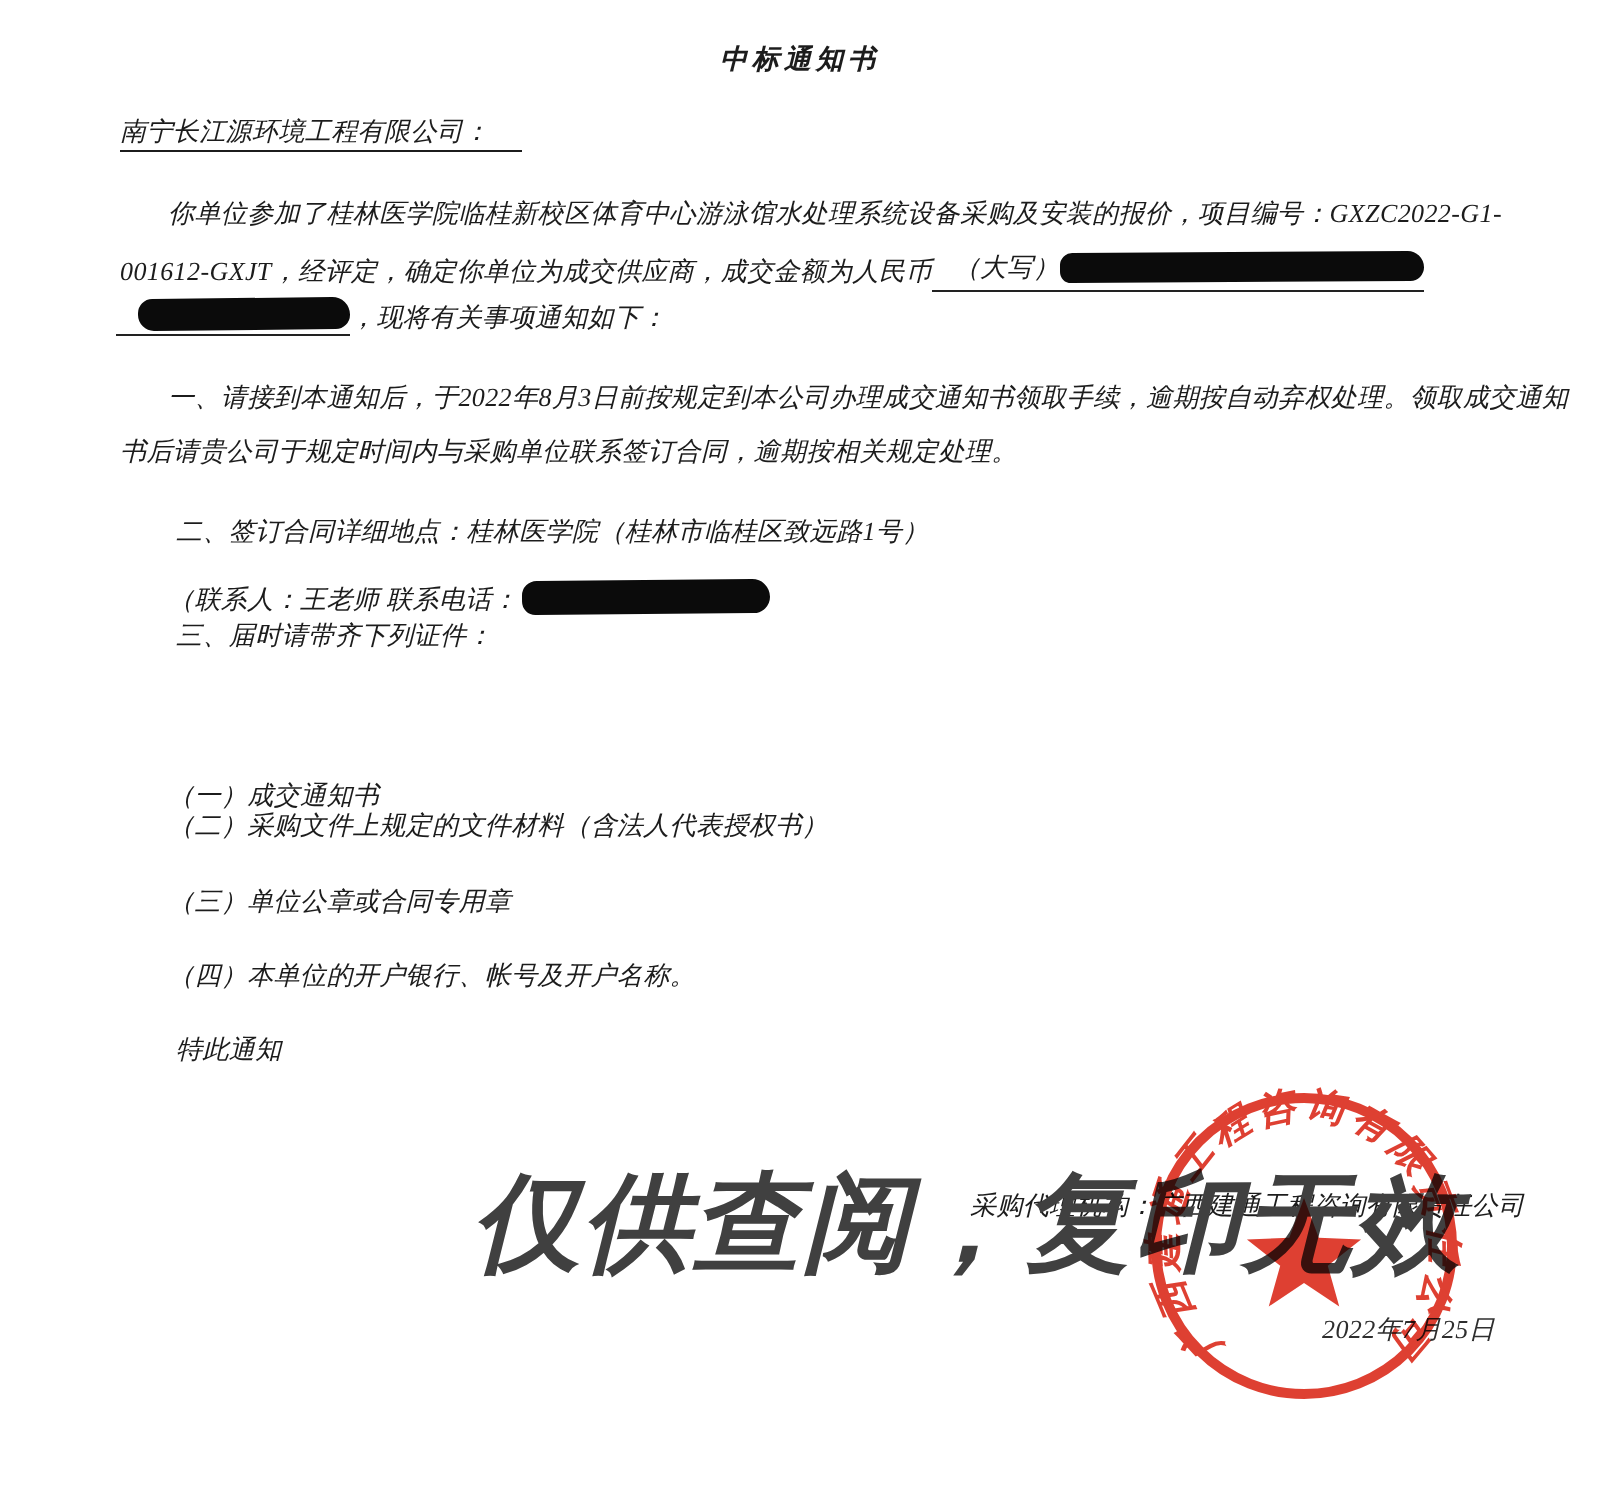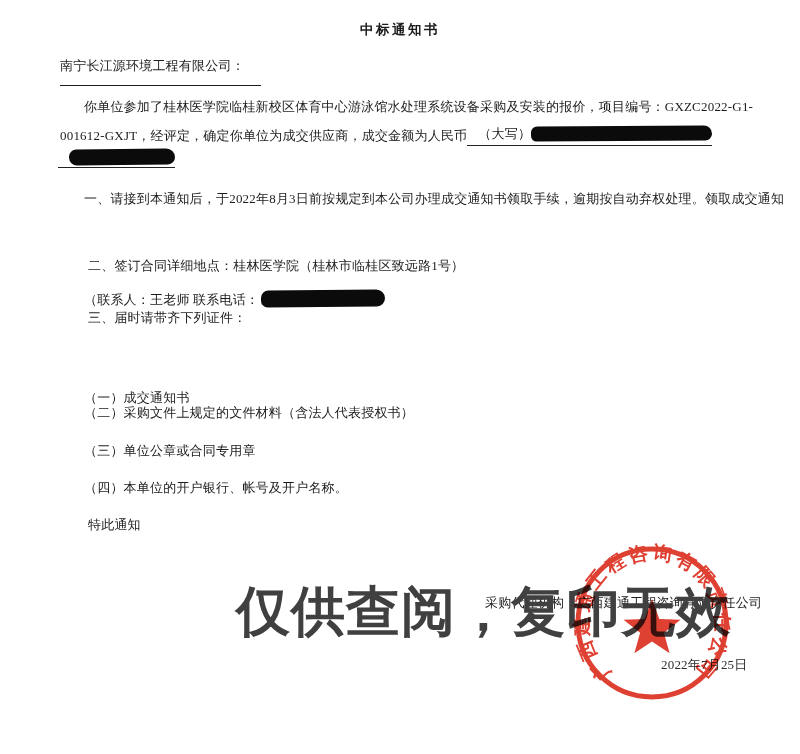--- a/index.html
+++ b/index.html
@@ -1,24 +1,24 @@
 <!DOCTYPE html>
 <html><head>
 <meta charset="utf-8">
 <style>
   html,body { margin:0; padding:0; background:#ffffff; }
   .page {
     position:relative; width:800px; height:754px; background:#ffffff;
     font-family:"Liberation Serif","DejaVu Serif",serif;
-    color:#1c1c1c; overflow:hidden;
+    color:#1c1c1c; overflow:hidden;font-style:italic;
   }
   .line { position:absolute; font-size:13px; line-height:19px; white-space:nowrap; letter-spacing:0.2px; }
   .title { left:0; top:20px; width:100%; text-align:center; font-weight:bold; letter-spacing:2.5px; font-size:13.5px; }
   .recipient { left:60px; top:56px; }
-  .recipient span { border-bottom:1px solid #1c1c1c; padding-bottom:12px; padding-right:16px; }
+  .recipient span { border-bottom:1px solid #1c1c1c; padding-bottom:2px; padding-right:16px; }
   .flexline { display:flex; align-items:center; }
   .bar { background:#0b0b0b; }
   .uwrap { border-bottom:1.2px solid #222; padding-bottom:2px;padding-left:11px; }
   .watermark {
     position:absolute; left:236px; top:576px; z-index:3;
     font-size:54px; font-weight:bold; letter-spacing:1px;
     color:#404040; white-space:nowrap;
   }
   .stamp {
     position:absolute; left:567px; top:538px; width:170px; height:170px;
@@ -44,23 +44,25 @@
     <span class="uwrap" style="flex:1; display:inline-flex; align-items:center;">
       <span>（大写）</span>
       <span class="bar" style="flex:1; height:15px; border-radius:9px 12px 10px 8px; transform:rotate(-0.35deg);"></span>
     </span>
   </div>
 
   <div class="line flexline" style="left:58px; top:149px;">
     <span class="uwrap" style="display:inline-flex;">
       <span class="bar" style="width:106px; height:16px; border-radius:9px 11px 9px 10px; transform:rotate(-0.6deg);"></span>
     </span>
+    <span>，现将有关事项通知如下：</span>
   </div>
 
   <div class="line" style="left:60px; top:189px;margin-left:24px;">一、请接到本通知后，于2022年8月3日前按规定到本公司办理成交通知书领取手续，逾期按自动弃权处理。领取成交通知</div>
+  <div class="line" style="left:60px; top:216px;">书后请贵公司于规定时间内与采购单位联系签订合同，逾期按相关规定处理。</div>
 
   <div class="line" style="left:88px; top:256px;">二、签订合同详细地点：桂林医学院（桂林市临桂区致远路1号）</div>
 
   <div class="line flexline" style="left:84px; top:290px; align-items:flex-start;">
     <span>（联系人：王老师 联系电话：</span>
     <span class="bar" style="width:124px; height:17px; border-radius:10px 12px 11px 9px; margin-left:2px; transform:rotate(-0.5deg);"></span>
   </div>
 
   <div class="line" style="left:88px; top:308px;">三、届时请带齐下列证件：</div>
 

